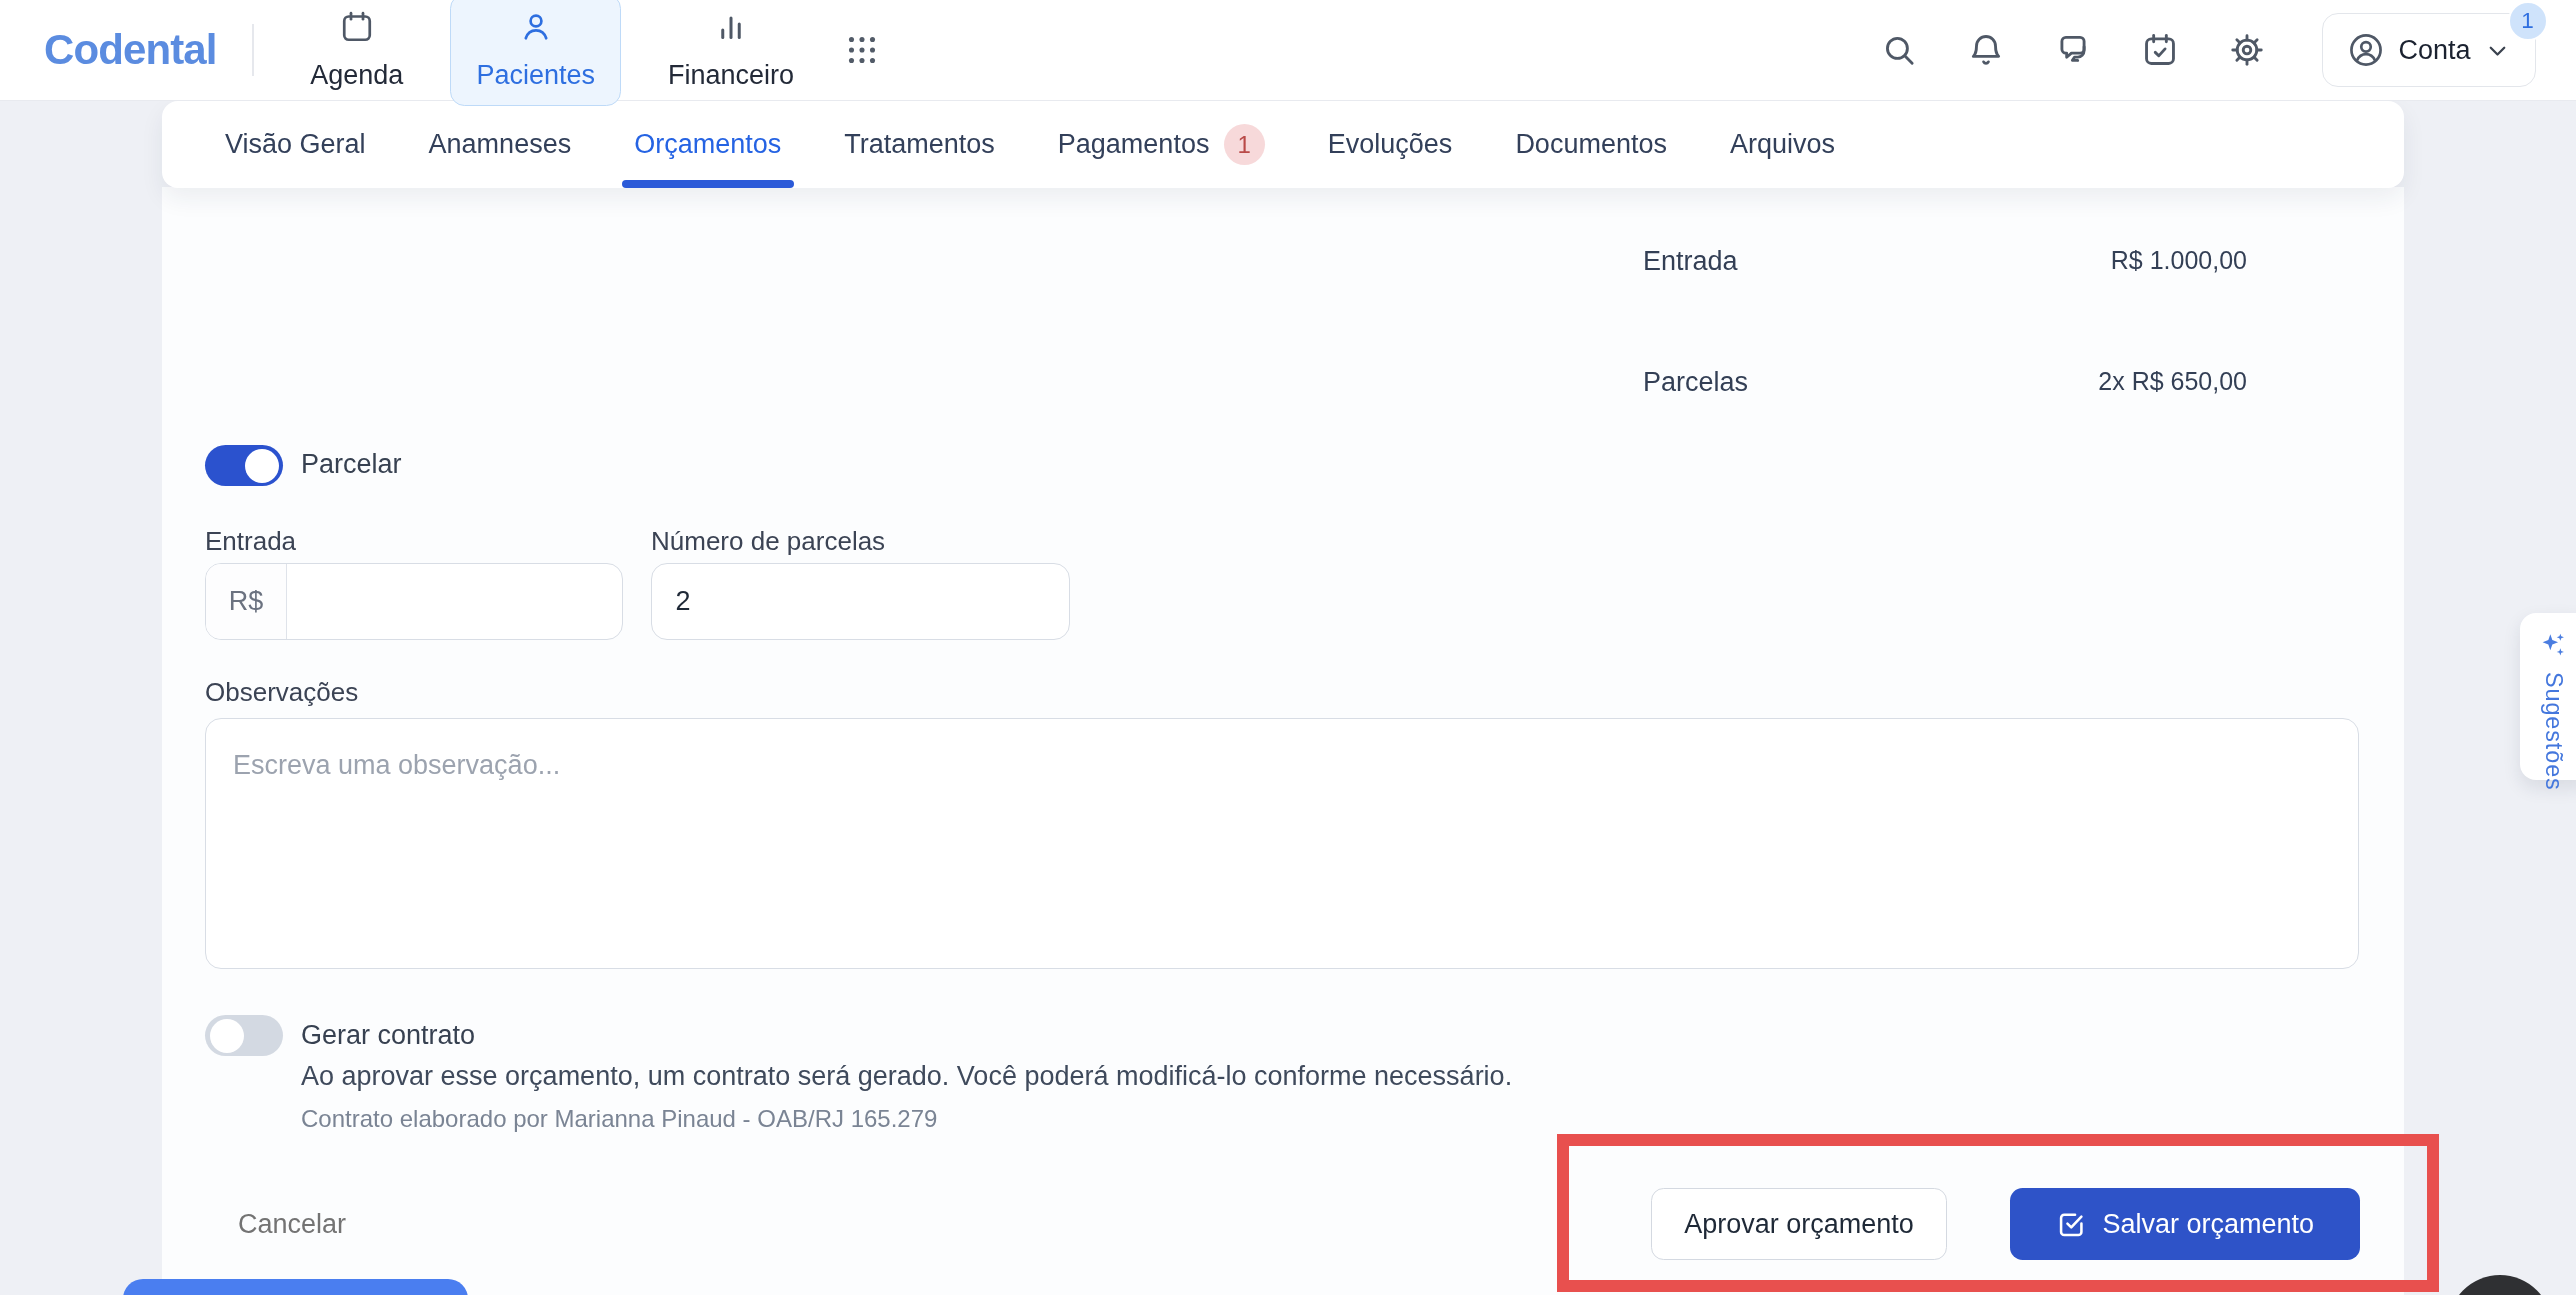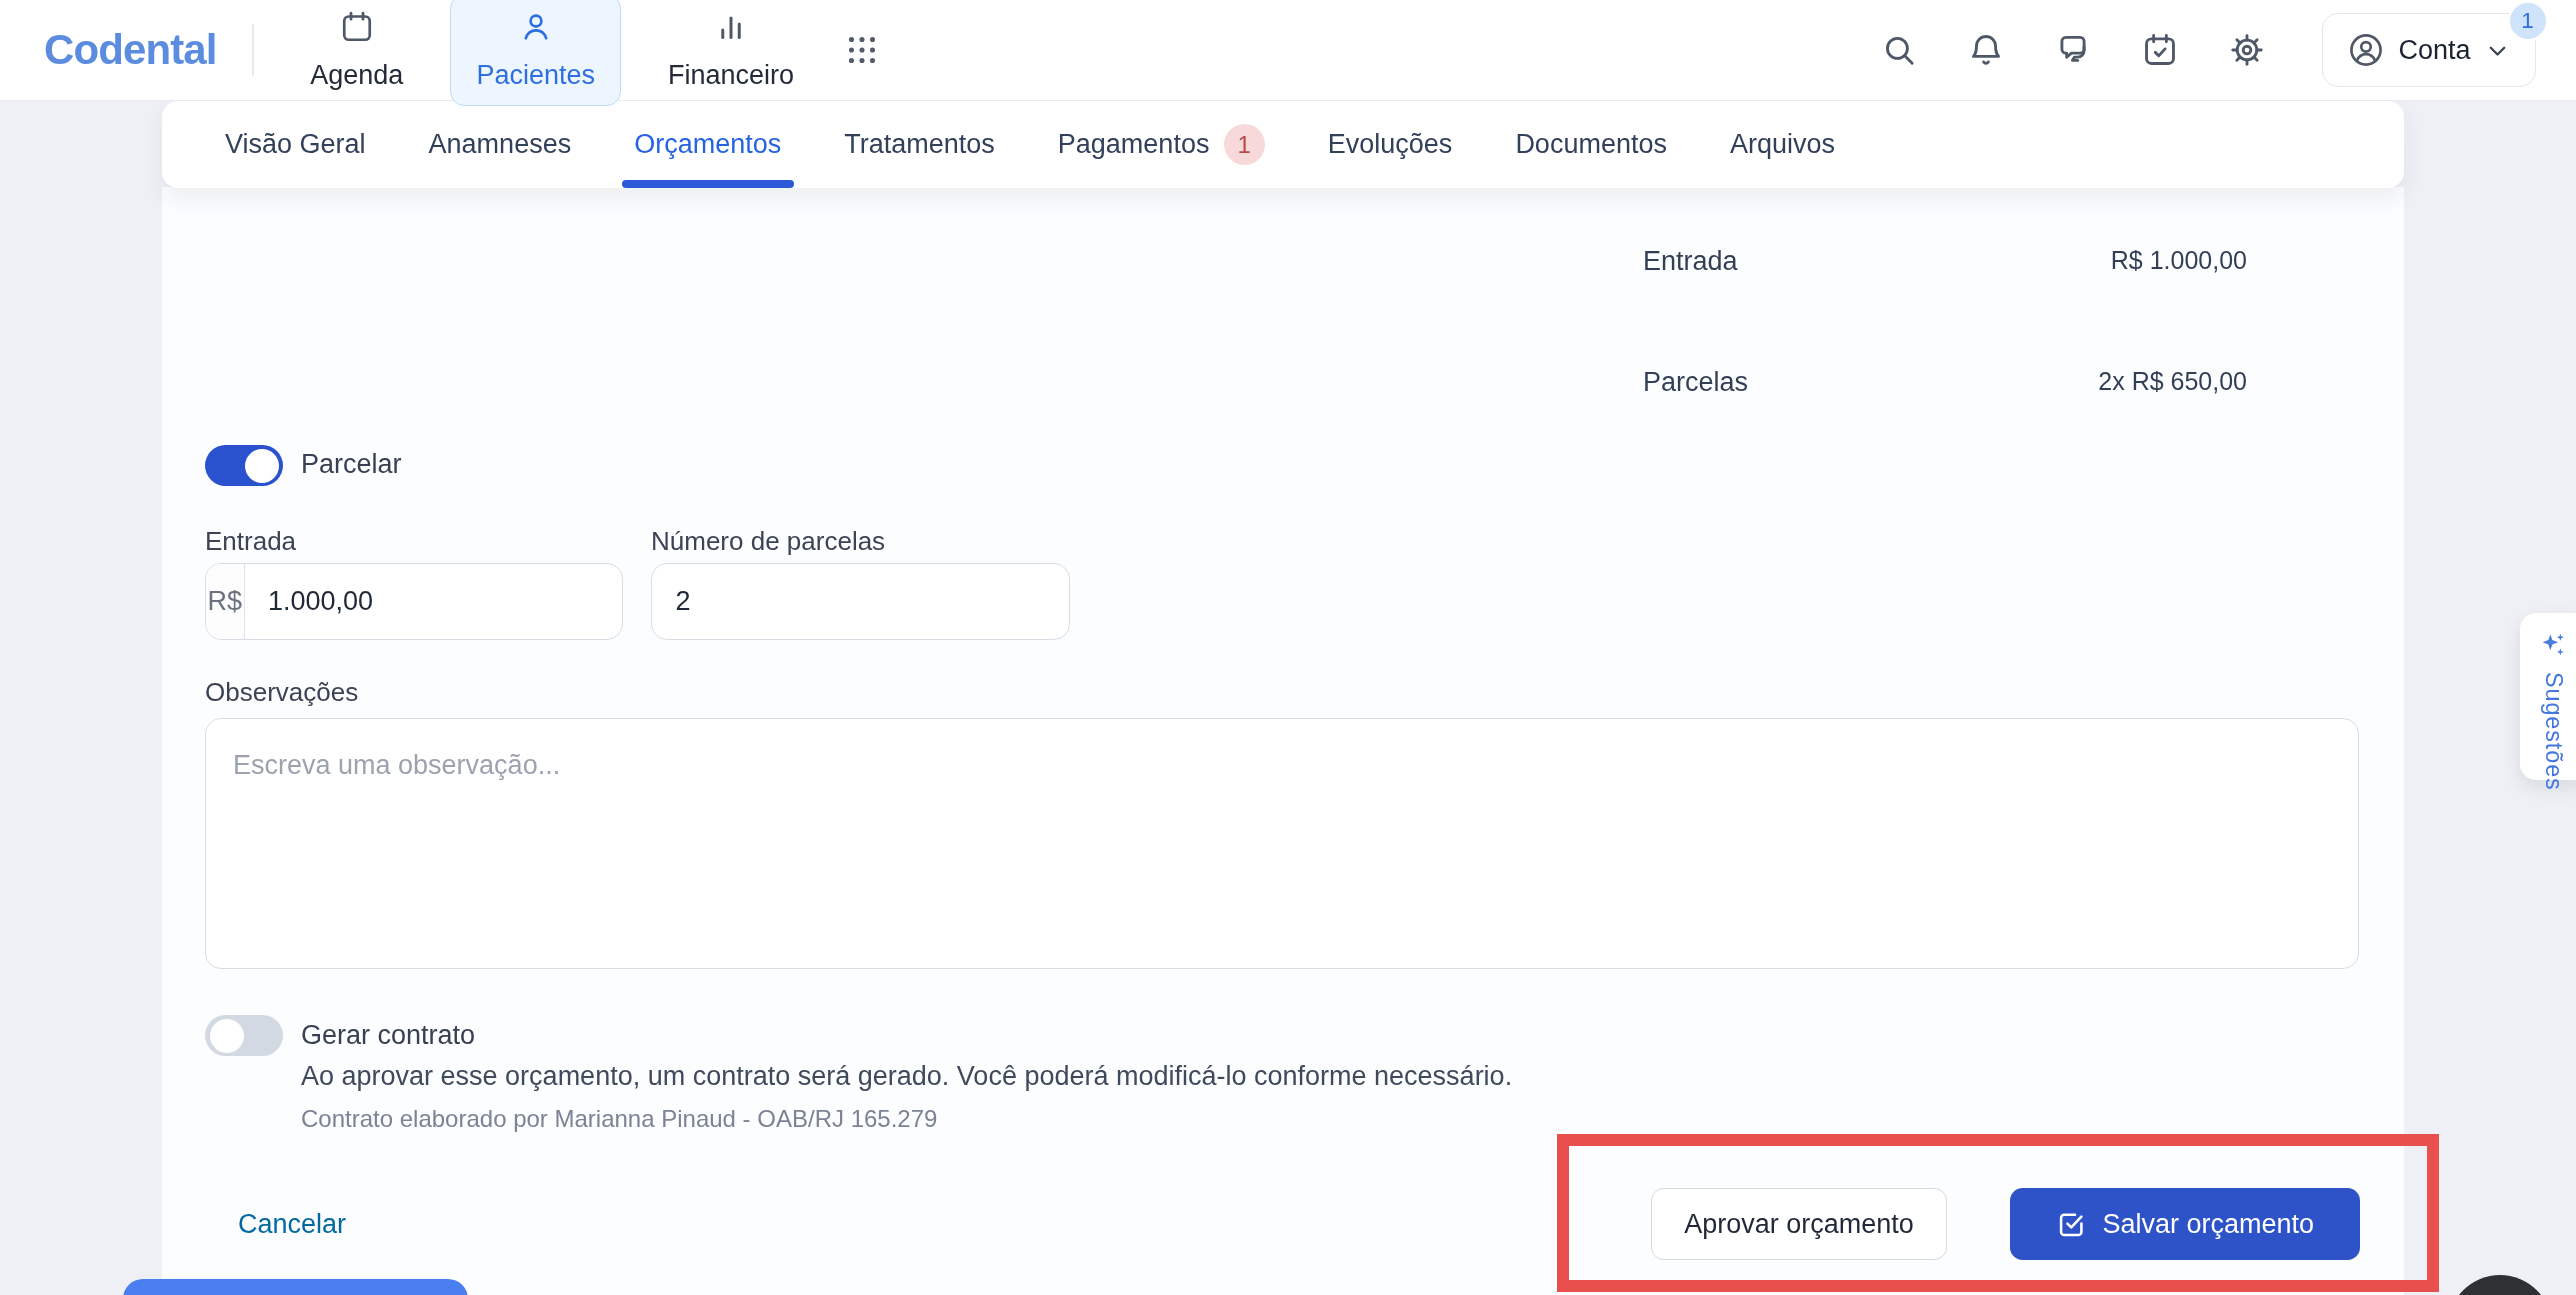--- a/index.html
+++ b/index.html
@@ -120,21 +120,21 @@
     font-family:"Liberation Sans", sans-serif; font-size:27px; color:#1f2937;
     padding:30.5px 27px; resize:none; outline:none;
   }
   .textarea::placeholder { color:#9ca3af; }
 
   .t-contrato { left:43px; top:828px; }
   .lbl-contrato { position:absolute; left:139px; top:833px; font-size:27px; font-weight:500; color:#374151; }
   .contrato-desc { position:absolute; left:139px; top:874px; font-size:27px; color:#3f4a5c; }
   .contrato-note { position:absolute; left:139px; top:918px; font-size:24px; color:#7a8494; }
 
-  .cancel-link { position:absolute; left:76px; top:1022px; font-size:27px; color:#0369a1; cursor:pointer; }
+  .cancel-link { position:absolute; left:76px; top:1022px; font-size:27px; color:#737373; cursor:pointer; }
   .btn {
     position:absolute; top:1001px; height:72px; border-radius:12.6px;
     display:flex; align-items:center; justify-content:center; gap:16px;
     font-size:27px; cursor:pointer;
   }
   .btn-approve { left:1489px; width:296px; background:#fff; border:1.8px solid #d4d9e1; color:#1f2937; }
   .btn-save { left:1848px; width:350px; background:#2e53c8; border:none; color:#ffffff; }
 
   
   .red-annotation {
@@ -313,21 +313,20 @@
   </div>
 
   <div class="toggle on t-parcelar">
       <span class="knob"></span>
     </div>
   <div class="lbl-parcelar">Parcelar</div>
 
   <div class="field-label lbl-entrada">Entrada</div>
   <div class="input-wrap iw-entrada">
     <span class="input-prefix">R$</span>
-    <input class="text-input" type="text" value="1.000,00" style="">
   </div>
 
   <div class="field-label lbl-parcelas">Número de parcelas</div>
   <div class="input-wrap iw-parcelas">
     <input class="text-input" type="text" value="2" style="">
   </div>
 
   <div class="field-label lbl-observacoes">Observações</div>
   <textarea class="textarea" placeholder="Escreva uma observação..." style=""></textarea>
 

